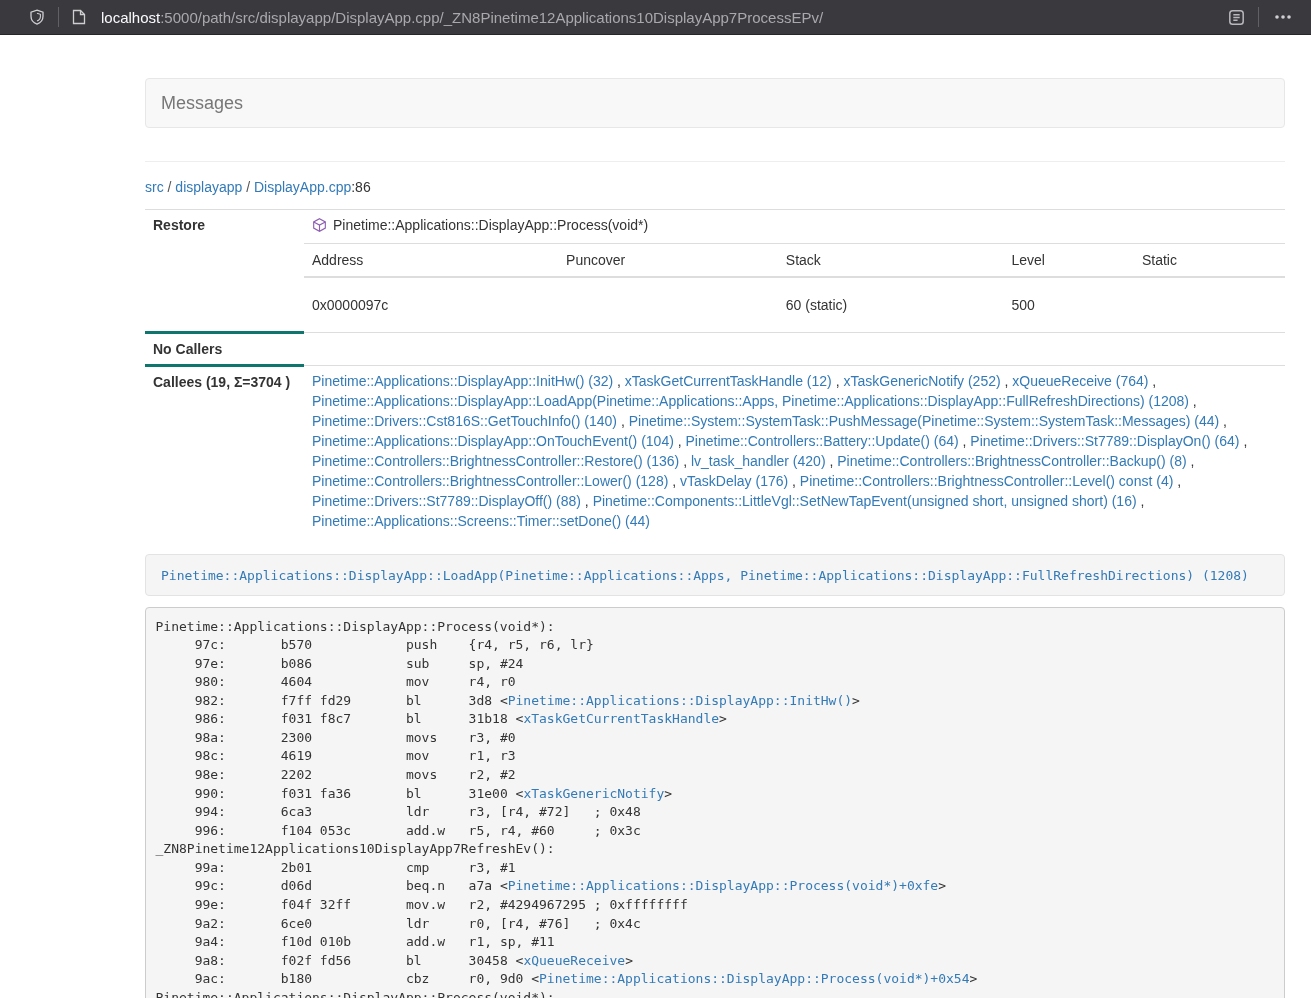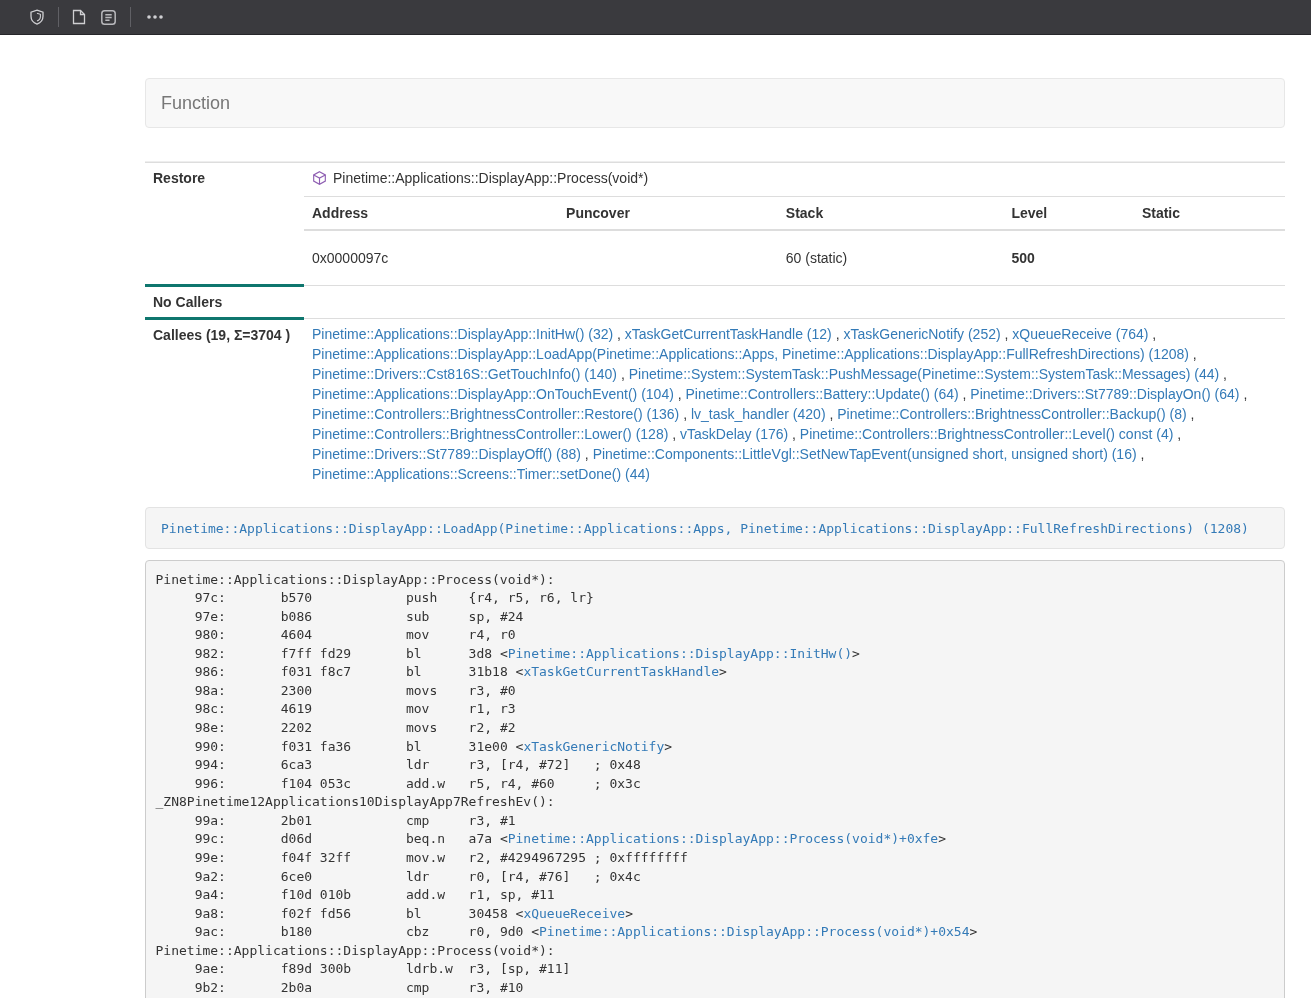--- a/index.html
+++ b/index.html
@@ -48,25 +48,25 @@
     padding:5px 8px; white-space:nowrap; border-top:3px solid #0f766e; line-height:20px;
   }
   table.ftable td { vertical-align:top; padding:5px 8px; border-top:1px solid #ddd; line-height:20px; }
   table.ftable td.nested-cell { padding:0; }
   tr.row-function th.lbl, tr.row-function td { border-top:none; }
 
   .fname-cell .cube { display:inline-block; vertical-align:-3px; margin-right:6px; }
 
   table.ntable { width:100%; border-collapse:collapse; table-layout:fixed; }
   table.ntable thead th {
-    text-align:left; font-weight:bold; padding:6px 8px;
+    text-align:left; font-weight:normal; padding:6px 8px;
     border-bottom:2px solid #ddd; line-height:20px;
   }
   table.ntable tbody td { padding:17px 8px; line-height:20px; }
-  .c0 { width:25.9%; } .c1 { width:22.4%; } .c2 { width:23%; } .c3 { width:13.3%;font-weight:bold; } .c4 { width:15.4%; }
+  .c0 { width:25.9%; } .c1 { width:22.4%; } .c2 { width:23%; } .c3 { width:13.3%; } .c4 { width:15.4%; }
 
   .callees { line-height:20px;margin-left:26px; }
   .callees a.lnk { white-space:nowrap; }
   .sep { color:#333; }
 
   
   .well {
     margin-top:18px; background:#f5f5f5; border:1px solid #e3e3e3; border-radius:4px;
     padding:12px 15px; overflow:hidden; white-space:nowrap;
   }
@@ -90,44 +90,46 @@
         <path d="M8 4.2l3.4 1.1v2.2c0 2-1.4 3.8-3.4 4.6" fill="none" stroke="#cfcfd2" stroke-width="1.1"></path>
       </svg>
   </span>
   <span class="vdiv"></span>
   <span class="tb-icon">
     <svg width="14" height="16" viewBox="0 0 14 16">
         <path d="M1.5 1.5h7l4 4v9h-11z" fill="none" stroke="#cfcfd2" stroke-width="1.3"></path>
         <path d="M8.5 1.5v4h4" fill="none" stroke="#cfcfd2" stroke-width="1.3"></path>
       </svg>
   </span>
+  <div class="urlbar"><span class="url-host">localhost</span><span class="url-rest">:5000/path/src/displayapp/DisplayApp.cpp/_ZN8Pinetime12Applications10DisplayApp7ProcessEPv/</span></div>
   <span class="tb-icon">
     <svg width="17" height="17" viewBox="0 0 16 16">
         <rect x="1.7" y="1.7" width="12.6" height="12.6" rx="2.6" fill="none" stroke="#b9b9bd" stroke-width="1.4"></rect>
         <path d="M5 5.4h6M5 8h6M5 10.6h4" stroke="#b9b9bd" stroke-width="1.3" fill="none"></path>
       </svg>
   </span>
   <span class="vdiv"></span>
   <span class="tb-icon">
     <svg width="22" height="16" viewBox="0 0 22 16">
         <circle cx="5" cy="8" r="1.8" fill="#cfcfd2"></circle>
         <circle cx="11" cy="8" r="1.8" fill="#cfcfd2"></circle>
         <circle cx="17" cy="8" r="1.8" fill="#cfcfd2"></circle>
       </svg>
   </span>
 </div>
 
 <div class="container">
 
   <div class="navbar">
-    <span class="brand">Function</span>
+    <span class="brand">Messages</span>
   </div>
 
   <hr class="rule">
 
+  <div class="breadcrumb"><a class="lnk" href="#">src</a><span class="bc-sep"> / </span><a class="lnk" href="#">displayapp</a><span class="bc-sep"> / </span><a class="lnk" href="#">DisplayApp.cpp</a><span class="bc-suffix">:86</span></div>
 
   <table class="ftable">
     <tbody>
       <tr class="row-function">
         <th class="lbl" rowspan="2">Restore</th>
         <td class="fname-cell">
           <span class="cube">
             <svg width="15" height="16" viewBox="0 0 16 16">
                 <path d="M8 1.3L14.2 4.7v6.6L8 14.7 1.8 11.3V4.7L8 1.3z" fill="none" stroke="#8e5eb2" stroke-width="1.2"></path>
                 <path d="M1.8 4.7L8 8.1l6.2-3.4M8 8.1v6.6" fill="none" stroke="#8e5eb2" stroke-width="1.2"></path>

